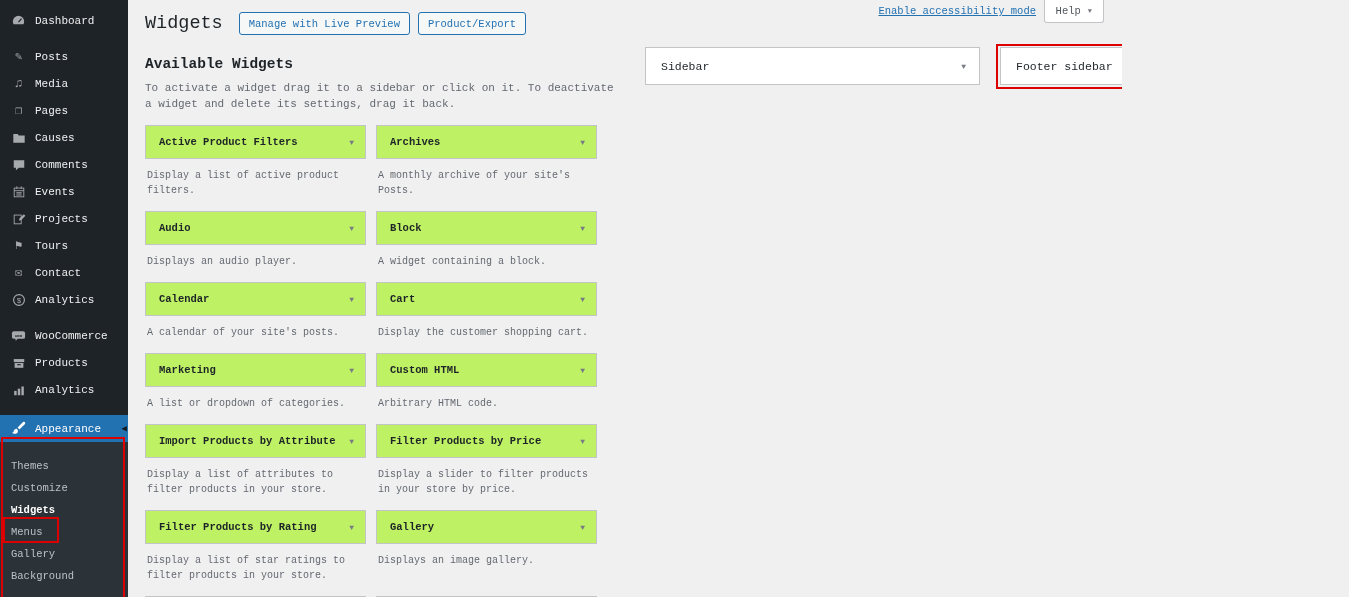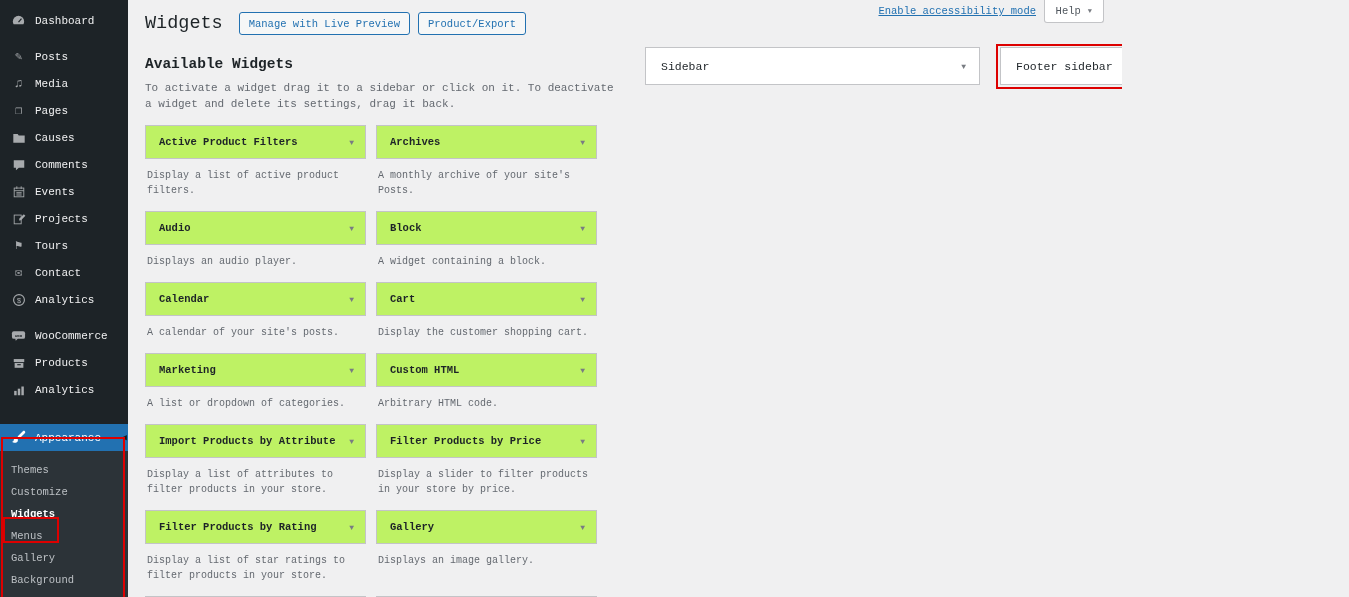--- a/index.html
+++ b/index.html
@@ -15,32 +15,32 @@
   }
   #adminmenu ul { list-style:none; padding-top:7px; }
   .menu-item {
     height:27px; display:flex; align-items:center; gap:8px;
     padding-left:10px; color:#f0f0f1; font-size:11px; cursor:pointer;
   }
   .menu-item .ic { width:17px; min-width:17px; text-align:center; color:#a7aaad; display:inline-flex; justify-content:center; align-items:center; }
   .menu-item .gi { font-size:12px; line-height:1; }
   .sep { margin-top:9px; }
   .menu-item.appearance {
-    background:#2271b1; color:#fff; position:relative; margin-top:21px; height:27px;
+    background:#2271b1; color:#fff; position:relative; margin-top:12px; height:27px;
   }
   .menu-item.appearance .ic { color:#fff; }
   .menu-pointer {
     position:absolute; right:1px; top:50%; transform:translateY(-50%);
     font-size:9px; color:#151a1e; line-height:1;
   }
   #submenu {
     background:#2c3338; padding:6px 0 40px 0;
   }
   #submenu li {
-    height:22px; display:flex; align-items:flex-start; padding-left:11px;
+    height:22px; display:flex; align-items:center; padding-left:11px;
     color:#bcc0c4; font-size:10.5px; cursor:pointer;
   }
   #submenu li.current { color:#fff; font-weight:bold; }
   
   .red-box { position:absolute; border:2px solid #dd0000; z-index:9; pointer-events:none; }
   #red-appearance { left:1px; top:437px; width:124px; height:170px; }
   #red-widgets { left:3px; top:517px; width:56px; height:26px; }
   #red-footer { left:996px; top:44px; width:341px; height:45px; }
   
   #content { position:absolute; left:128px; top:0; right:0; bottom:0; padding-left:17px; }

